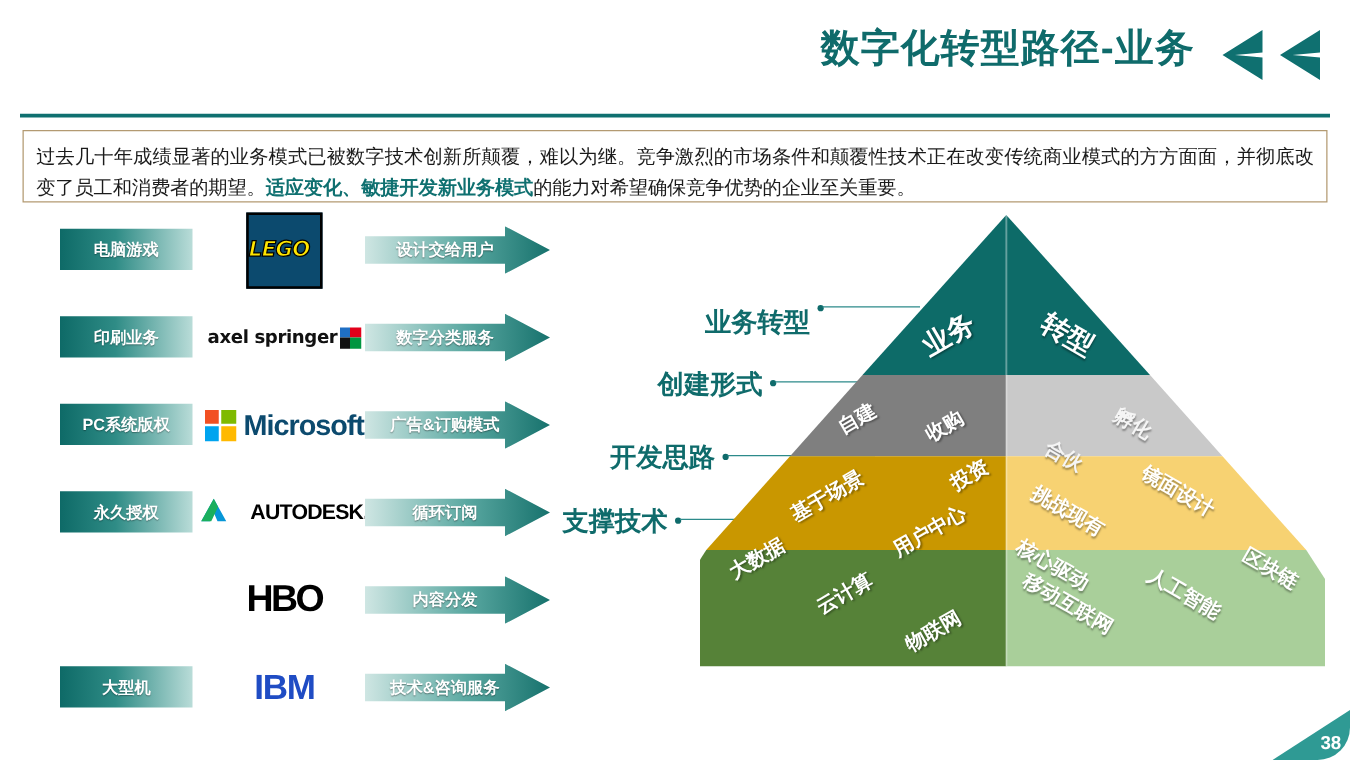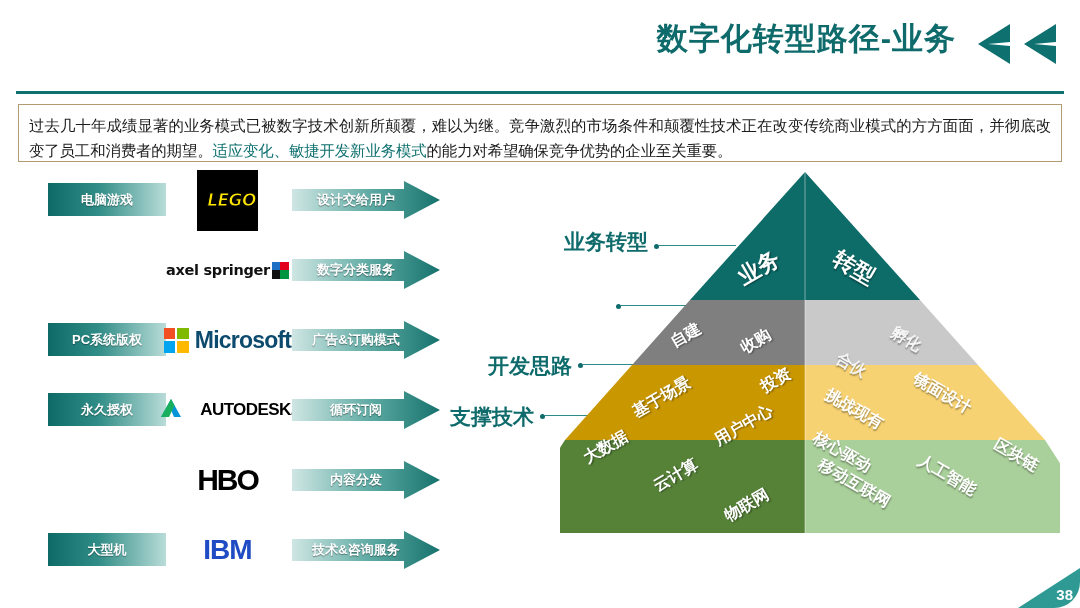--- a/index.html
+++ b/index.html
@@ -59,42 +59,42 @@
   }
   #intro-text {
     font-size: 15.4px;
     line-height: 25px;
     color: #1b1b1b;
     text-align: justify;
     letter-spacing: -0.1px;
   }
   .hl {
     color: #0f7070;
-    font-weight: normal;
+    font-weight: bold;
   }
 
   
   #rows {
     position: absolute;
     left: 0;
     top: 178px;
     width: 470px;
     height: 420px;
   }
   .row {
     position: absolute;
     left: 0;
     width: 470px;
     height: 44px;
   }
   .tag {
     position: absolute;
     left: 48px;
     top: 5px;
-    width: 118px;
+    width: 106px;
     height: 33px;
     background: linear-gradient(to right, #0e6a67 0%, #2f8c86 42%, #b9dcd8 100%);
     color: #ffffff;
     font-size: 13px;
     font-weight: bold;
     display: flex;
     align-items: center;
     justify-content: center;
     text-shadow: 0 1px 1px rgba(0,0,0,.35);
   }
@@ -124,23 +124,23 @@
     font-size: 13px;
     font-weight: bold;
     color: #ffffff;
     text-shadow: 0 1px 1px rgba(0,0,0,.4);
     white-space: nowrap;
   }
 
   
   .lego-box {
     width: 57px; height: 57px;
-    background: #000000;
+    background: #0c4a6e;
     border: 2.5px solid #000;
-    display: flex; align-items: center; justify-content: flex-end;
+    display: flex; align-items: center; justify-content: flex-start;
   }
   .lego-word {
     font-family: "DejaVu Sans", sans-serif;
     font-size: 17px;
     font-weight: bold;
     font-style: italic;
     color: #ffe500;
     -webkit-text-stroke: 1px #000;
     letter-spacing: -0.5px;
   }
@@ -272,20 +272,21 @@
                 <stop offset="100%" stop-color="#17726d"></stop>
             </linearGradient>
           </defs>
           <polygon points="0,8 112,8 112,0 148,19 112,38 112,30 0,30" fill="url(#ag1)"></polygon>
         </svg>
       </div>
       <div class="arrow-label">设计交给用户</div>
     </div>
 
     <div class="row" style="top:70px">
+      <div class="tag">印刷业务</div>
       <div class="logo-cell">
         <div class="axel-wrap">
           <span class="axel-word">axel springer</span>
           <span class="axel-grid">
             <i style="background:#1f6fc4;display:block"></i>
               <i style="background:#e2001a;display:block"></i>
             <i style="background:#111;display:block"></i>
               <i style="background:#009640;display:block"></i>
           </span>
         </div>
@@ -359,24 +360,25 @@
       </div>
       <div class="arrow">
         <svg width="148" height="38" viewBox="0 0 148 38">
           <polygon points="0,8 112,8 112,0 148,19 112,38 112,30 0,30" fill="url(#ag1)"></polygon>
         </svg>
       </div>
       <div class="arrow-label">技术&amp;咨询服务</div>
     </div>
   </div>
 
-  <div class="callout" style="left:548px; top:228px; width:100px;">业务转型</div>
+  <div class="callout" style="left:548px; top:244px; width:100px;">业务转型</div>
   <div class="callout-dot" style="left:654px; top:244px;"></div>
   <div class="callout-line" style="left:658px; top:245px; width:78px;"></div>
 
+  <div class="callout" style="left:510px; top:293px; width:100px;">创建形式</div>
   <div class="callout-dot" style="left:616px; top:304px;"></div>
   <div class="callout-line" style="left:620px; top:305px; width:98px;"></div>
 
   <div class="callout" style="left:472px; top:352px; width:100px;">开发思路</div>
   <div class="callout-dot" style="left:578px; top:363px;"></div>
   <div class="callout-line" style="left:582px; top:364px; width:118px;"></div>
 
   <div class="callout" style="left:434px; top:403px; width:100px;">支撑技术</div>
   <div class="callout-dot" style="left:540px; top:414px;"></div>
   <div class="callout-line" style="left:544px; top:415px; width:128px;"></div>

